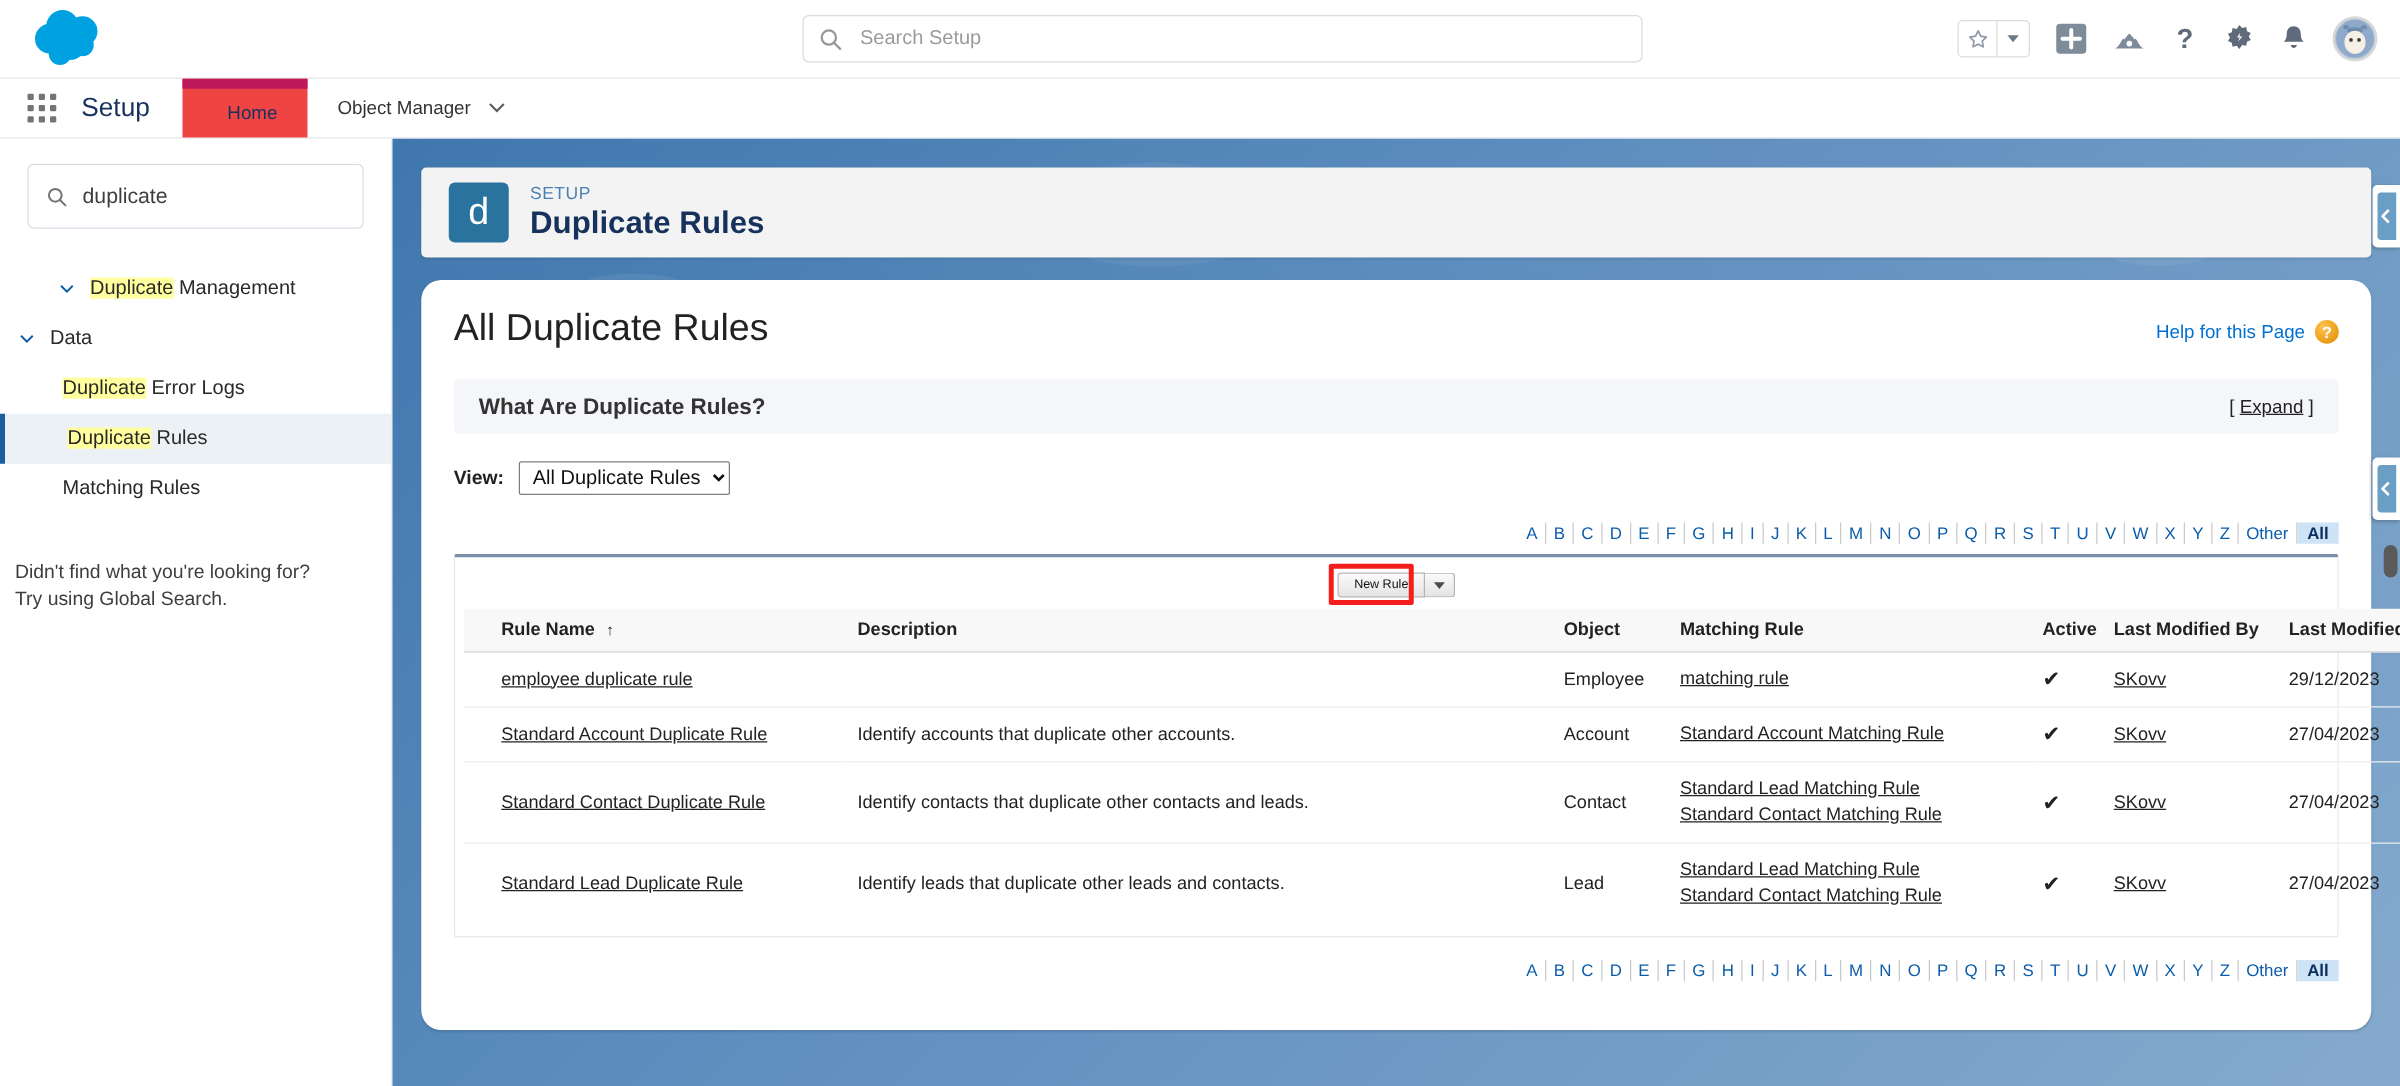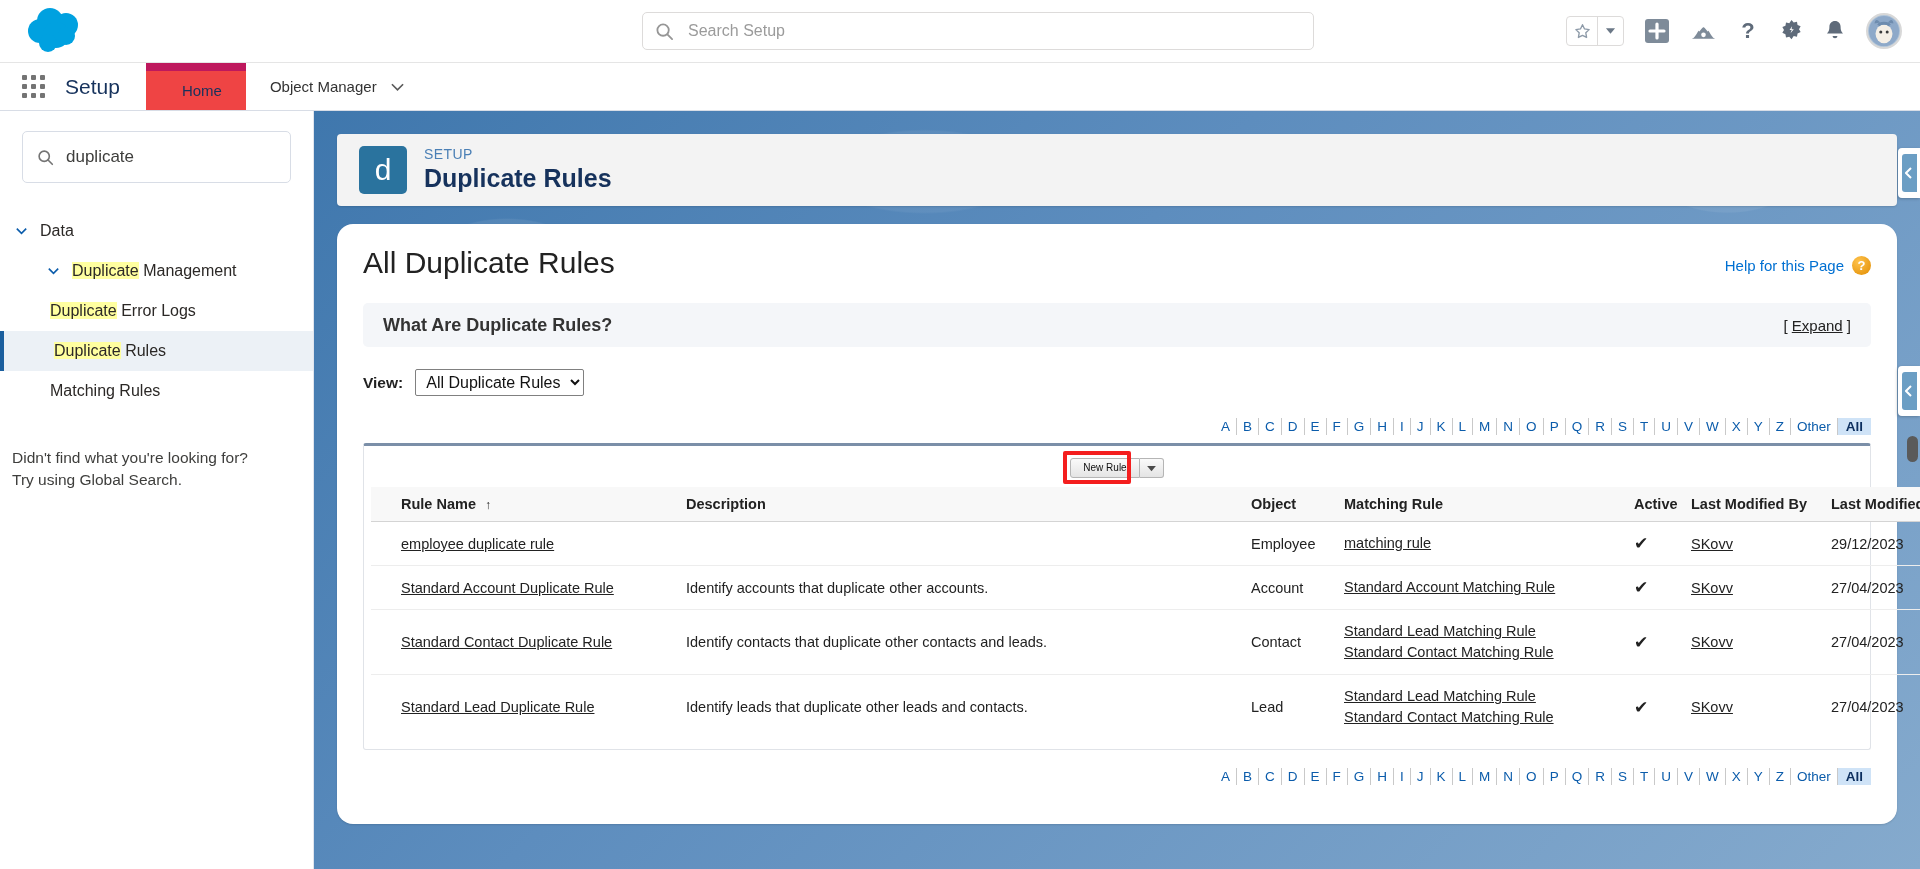--- a/index.html
+++ b/index.html
@@ -428,36 +428,36 @@
   <div class="sidebar">
     <div class="side-search">
       <svg class="mag" viewBox="0 0 20 20">
         <circle cx="8.5" cy="8.5" r="6" fill="none" stroke="#747474" stroke-width="1.9"></circle>
         <line x1="13" y1="13" x2="18" y2="18" stroke="#747474" stroke-width="1.9" stroke-linecap="round"></line>
       </svg>
       <input type="text" placeholder="Quick Find" value="duplicate" style="">
     </div>
 
     <div>
+      <div class="tree-node lvl1">
+        <span class="twisty">
+          <svg width="15" height="15" viewBox="0 0 16 16">
+              <path d="M3 6l5 5 5-5" fill="none" stroke="#0b5cab" stroke-width="1.7"></path>
+            </svg>
+        </span>
+        <span class="lbl"><span class="hl">Duplicate</span> Management</span>
+      </div>
+
       <div class="tree-node lvl0">
         <span class="twisty">
           <svg width="15" height="15" viewBox="0 0 16 16">
               <path d="M3 6l5 5 5-5" fill="none" stroke="#0b5cab" stroke-width="1.7"></path>
             </svg>
         </span>
         <span class="lbl">Data</span>
-      </div>
-
-      <div class="tree-node lvl1">
-        <span class="twisty">
-          <svg width="15" height="15" viewBox="0 0 16 16">
-              <path d="M3 6l5 5 5-5" fill="none" stroke="#0b5cab" stroke-width="1.7"></path>
-            </svg>
-        </span>
-        <span class="lbl"><span class="hl">Duplicate</span> Management</span>
       </div>
 
       <div class="tree-node lvl2">
         <span class="lbl"><span class="hl">Duplicate</span> Error Logs</span>
       </div>
 
       <div class="tree-node lvl2 selected">
         <span class="lbl"><span class="hl">Duplicate</span> Rules</span>
       </div>
 

